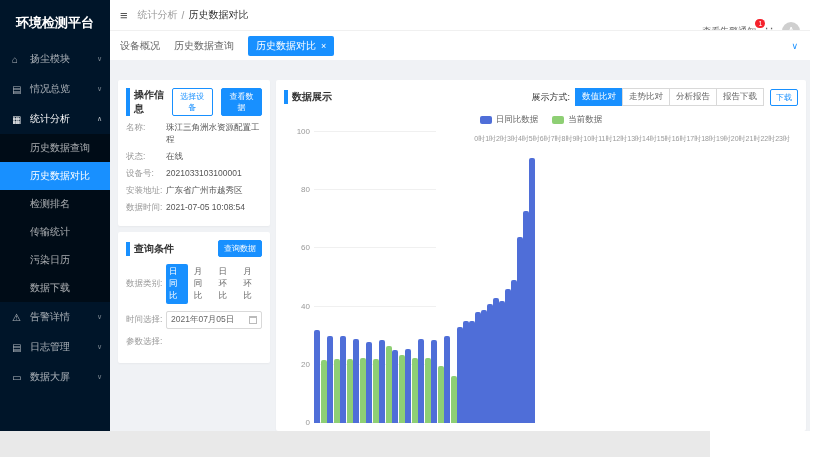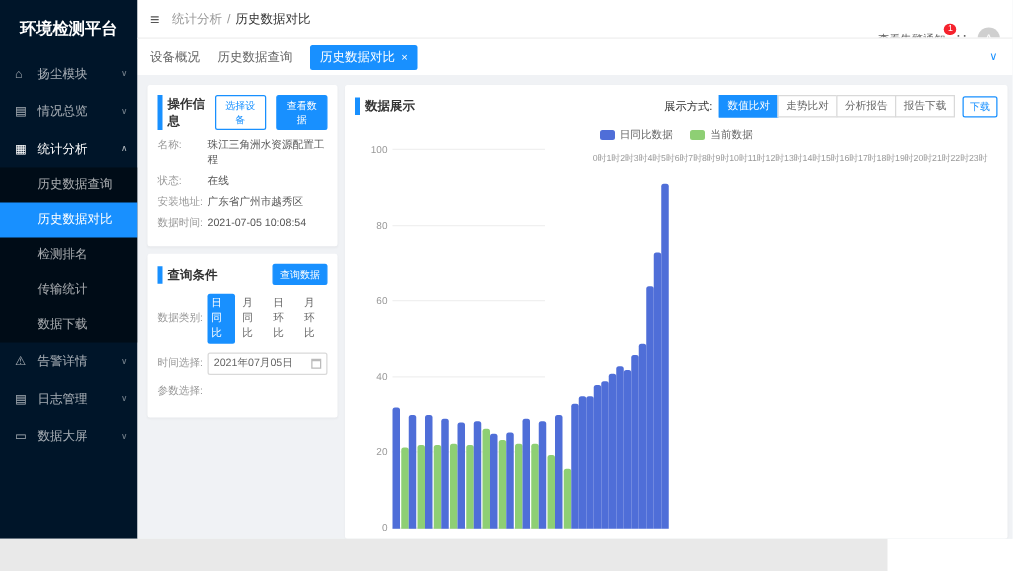--- a/index.html
+++ b/index.html
@@ -34,21 +34,21 @@
   .avatar { width:18px; height:18px; border-radius:50%; background:#cfcfcf; color:#fff;
     font-size:10px; display:flex; align-items:center; justify-content:center; cursor:pointer; }
 
   .tabbar { height:30px; background:#fff; border-top:1px solid #f0f0f0; display:flex;
     align-items:center; padding:0 10px; gap:14px; font-size:10px; position:relative; }
   .tab { color:#666; cursor:pointer; }
   .tab.active { background:#1890ff; color:#fff; padding:3px 8px; border-radius:2px; }
   .tab-close { margin-left:5px; font-size:9px; cursor:pointer; }
   .tab-chevron { position:absolute; right:12px; color:#1890ff; font-size:9px; cursor:pointer; }
 
-  .content { flex:1; display:flex; gap:6px; padding:8px 4px 0 8px; background:#f0f2f5; min-height:0; }
+  .content { flex:1; display:flex; gap:6px; padding:20px 4px 0 8px; background:#f0f2f5; min-height:0; }
   .left-col { width:152px; flex-shrink:0; display:flex; flex-direction:column; gap:6px; }
   .card { background:#fff; border-radius:2px; padding:8px; box-shadow:0 1px 2px rgba(0,0,0,.04); }
   .card-head { display:flex; align-items:center; justify-content:space-between; margin-bottom:4px; }
   .card-title { font-size:10px; font-weight:bold; color:#333; border-left:4px solid #1890ff; padding-left:4px; }
   .head-btns { display:flex; gap:8px; }
   .btn { font-size:8px; border-radius:2px; padding:2px 5px; cursor:pointer;
     font-family:inherit; border:1px solid #1890ff; }
   .btn.primary { background:#1890ff; color:#fff; }
   .btn.outline { background:#fff; color:#1890ff; }
 
@@ -113,20 +113,21 @@
       <div class="nav-item" style="color:#fff;">
         <span class="nav-icon">▦</span>
         <span class="nav-label">统计分析</span>
         <span class="nav-arrow">∧</span>
       </div>
       <div class="submenu">
         <div class="sub-item">历史数据查询</div>
         <div class="sub-item active">历史数据对比</div>
         <div class="sub-item">检测排名</div>
         <div class="sub-item">传输统计</div>
+        <div class="sub-item">污染日历</div>
         <div class="sub-item">数据下载</div>
       </div>
       <div class="nav-item">
         <span class="nav-icon">⚠</span>
         <span class="nav-label">告警详情</span>
         <span class="nav-arrow">∨</span>
       </div>
       <div class="nav-item">
         <span class="nav-icon">▤</span>
         <span class="nav-label">日志管理</span>
@@ -179,20 +180,24 @@
               <button class="btn primary">查看数据</button>
             </span>
           </div>
           <div class="info-row">
             <span class="info-label">名称:</span>
             <span class="info-value">珠江三角洲水资源配置工程</span>
           </div>
           <div class="info-row">
             <span class="info-label">状态:</span>
             <span class="info-value">在线</span>
+          </div>
+          <div class="info-row">
+            <span class="info-label">设备号:</span>
+            <span class="info-value">2021033103100001</span>
           </div>
           <div class="info-row">
             <span class="info-label">安装地址:</span>
             <span class="info-value">广东省广州市越秀区</span>
           </div>
           <div class="info-row">
             <span class="info-label">数据时间:</span>
             <span class="info-value">2021-07-05 10:08:54</span>
           </div>
         </div>

